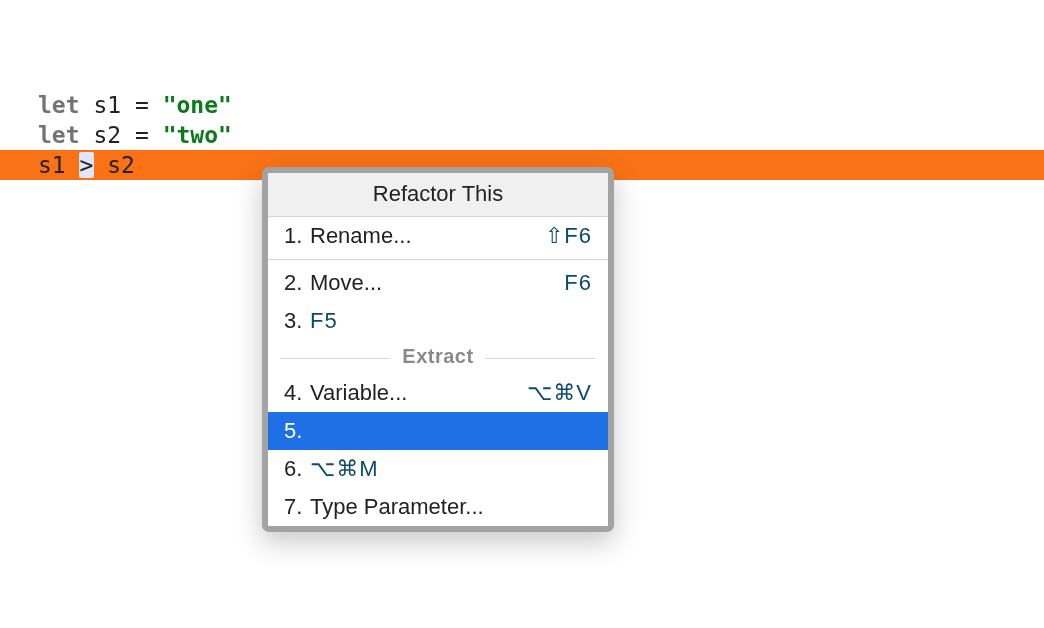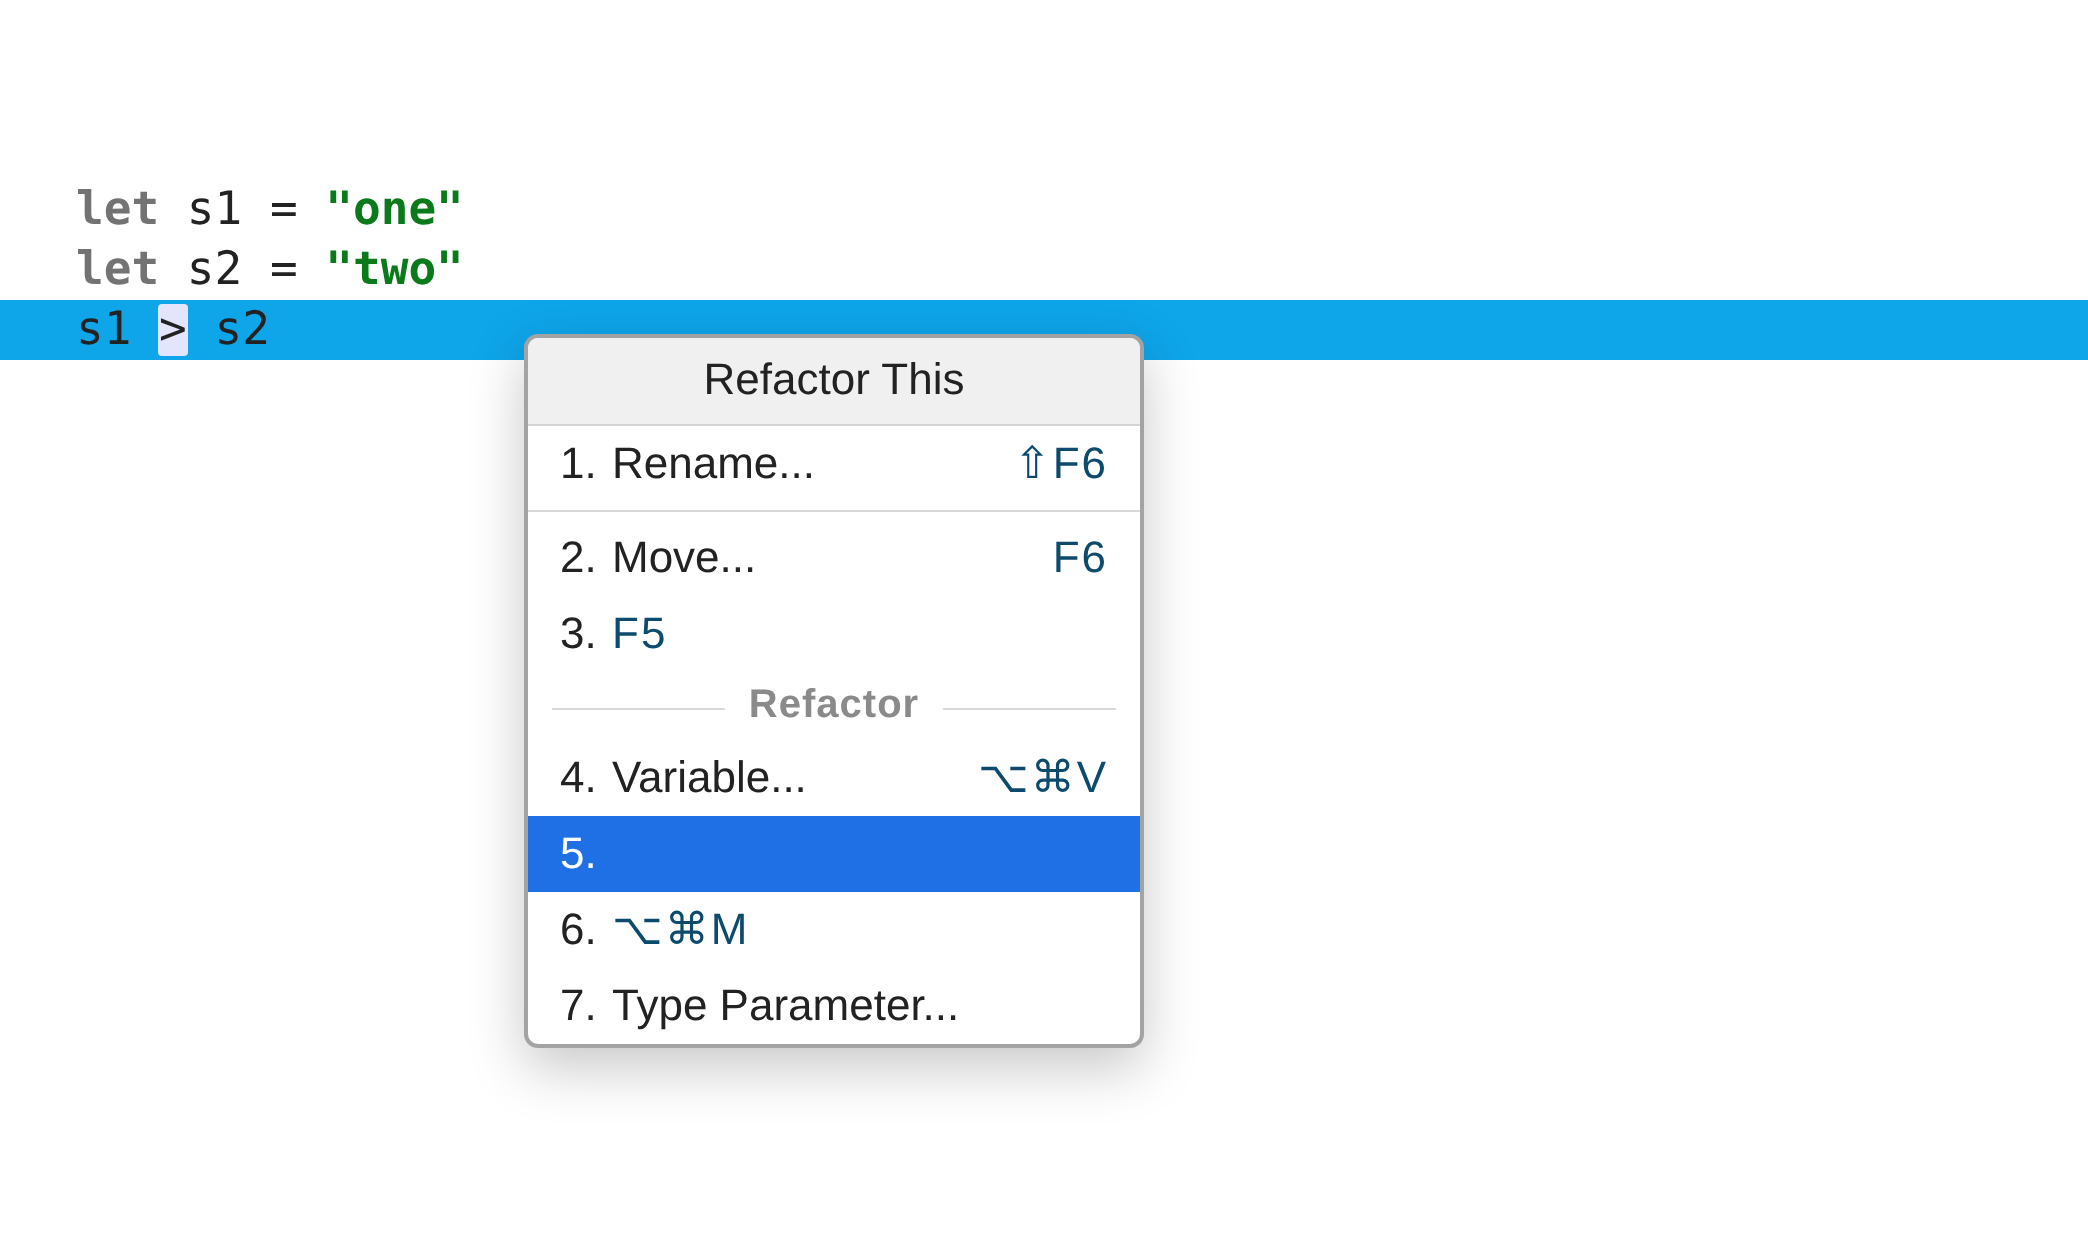--- a/index.html
+++ b/index.html
@@ -21,42 +21,42 @@
     width: 100%;
     font-family: Menlo, Consolas, "Lucida Console", monospace;
     font-size: 23px;
     line-height: 30px;
     white-space: pre;
   }
   .code-line {
     padding-left: 38px;
   }
   .code-line.highlighted {
-    background: #0ea5e9;
+    background: #f97316;
     position: relative;
   }
   .sel {
     background: #e2e5fb;
     border-radius: 2px;
     padding: 0 1px;
     margin: 0 -1px;
   }
   .kw   { color: #737373; font-weight: bold; }
   .id   { color: #222222; }
   .op   { color: #222222; }
   .str  { color: #0a7a1a; font-weight: bold; }
 
   
   .popup {
     position: absolute;
     left: 262px;
     top: 167px;
-    width: 310px;
+    width: 352px;
     background: #ffffff;
-    border: 2px solid #a3a3a3;
+    border: 6px solid #a3a3a3;
     border-radius: 7px;
     box-shadow: 0 10px 28px rgba(0,0,0,0.22);
     overflow: hidden;
   }
   .popup-title {
     background: #f0f0f0;
     border-bottom: 1px solid #d4d4d4;
     text-align: center;
     font-size: 22px;
     color: #222222;
@@ -130,21 +130,21 @@
       <div class="item">
         <span class="num">2.</span>
         <span class="lbl">Move...</span>
         <span class="shortcut">F6</span>
       </div>
       <div class="item">
         <span class="num">3.</span>
         <span class="shortcut">F5</span>
       </div>
       <div class="group-sep">
-        <span class="group-label">Refactor</span>
+        <span class="group-label">Extract</span>
       </div>
       <div class="item">
         <span class="num">4.</span>
         <span class="lbl">Variable...</span>
         <span class="shortcut">⌥⌘V</span>
       </div>
       <div class="item selected">
         <span class="num">5.</span>
         <span class="shortcut"></span>
       </div>

